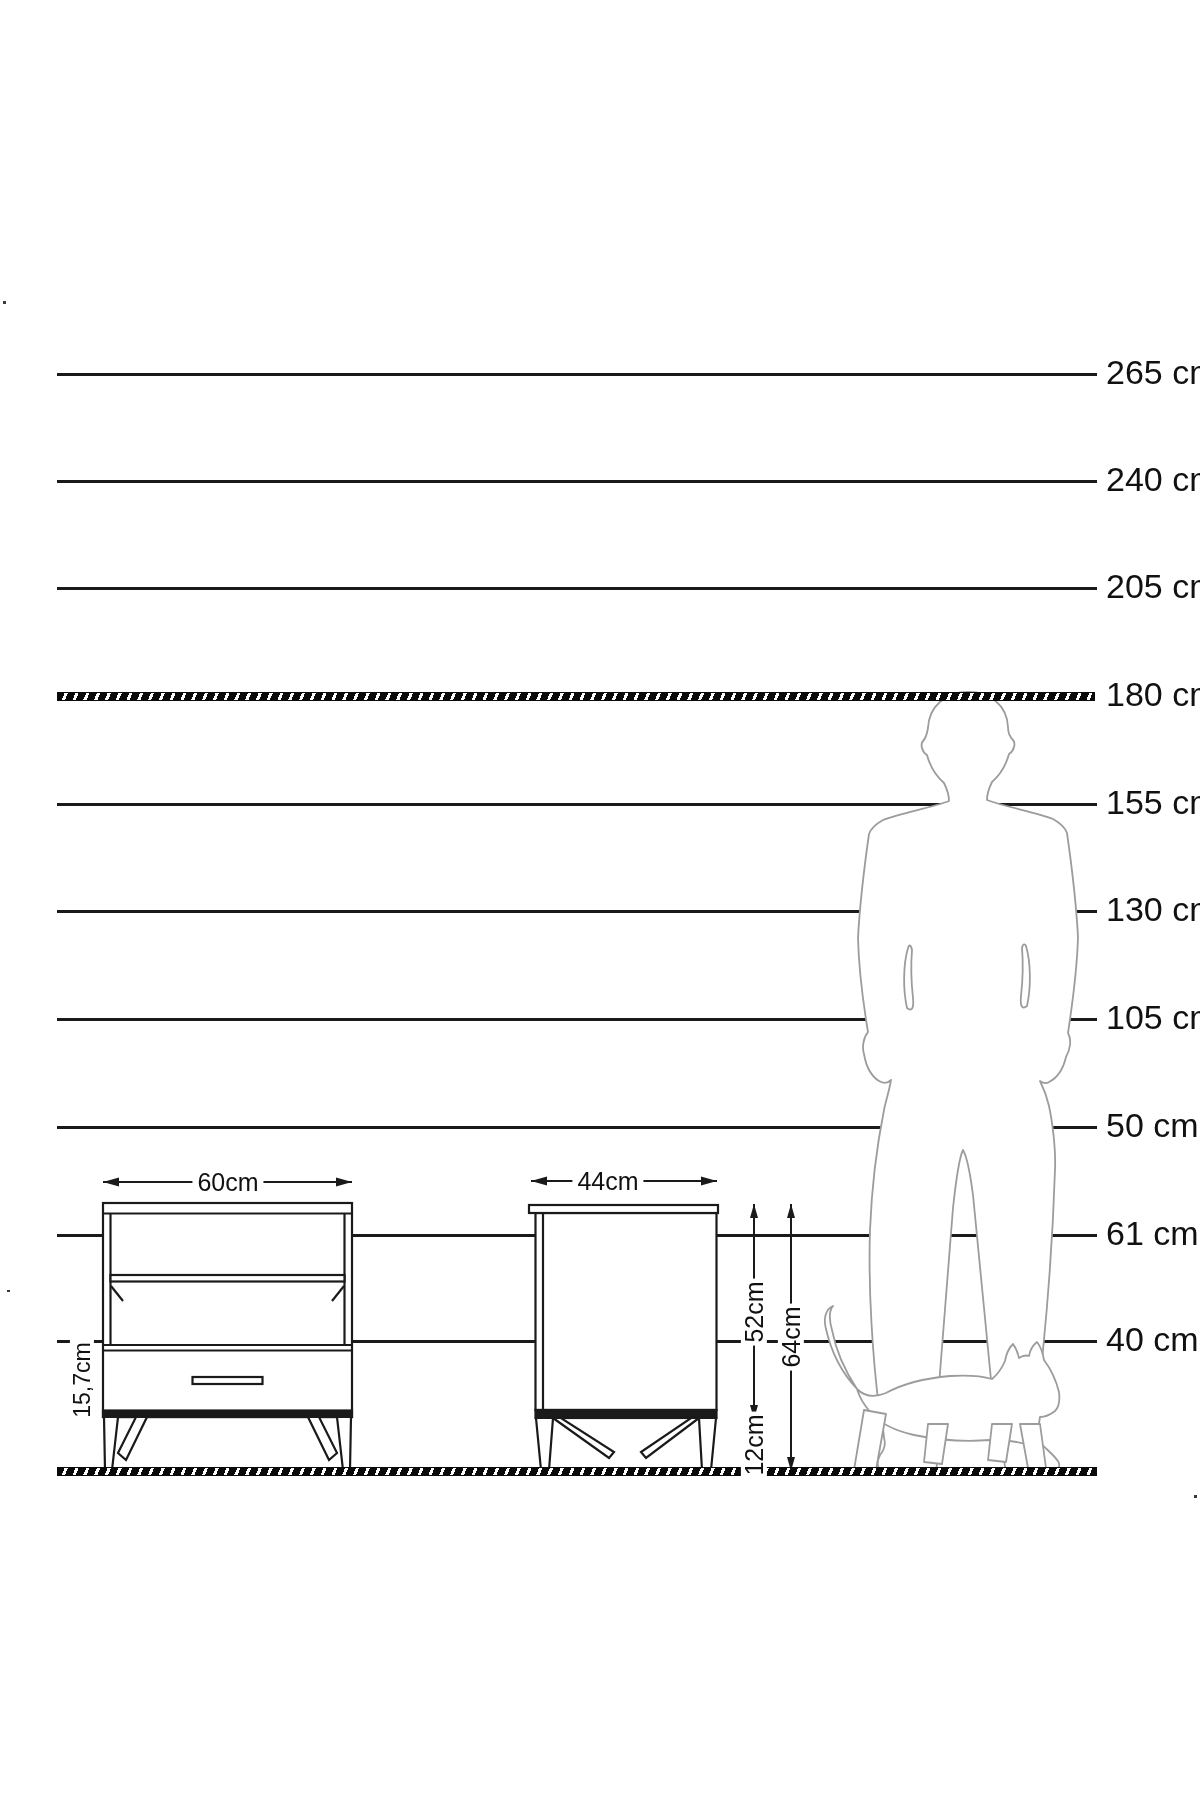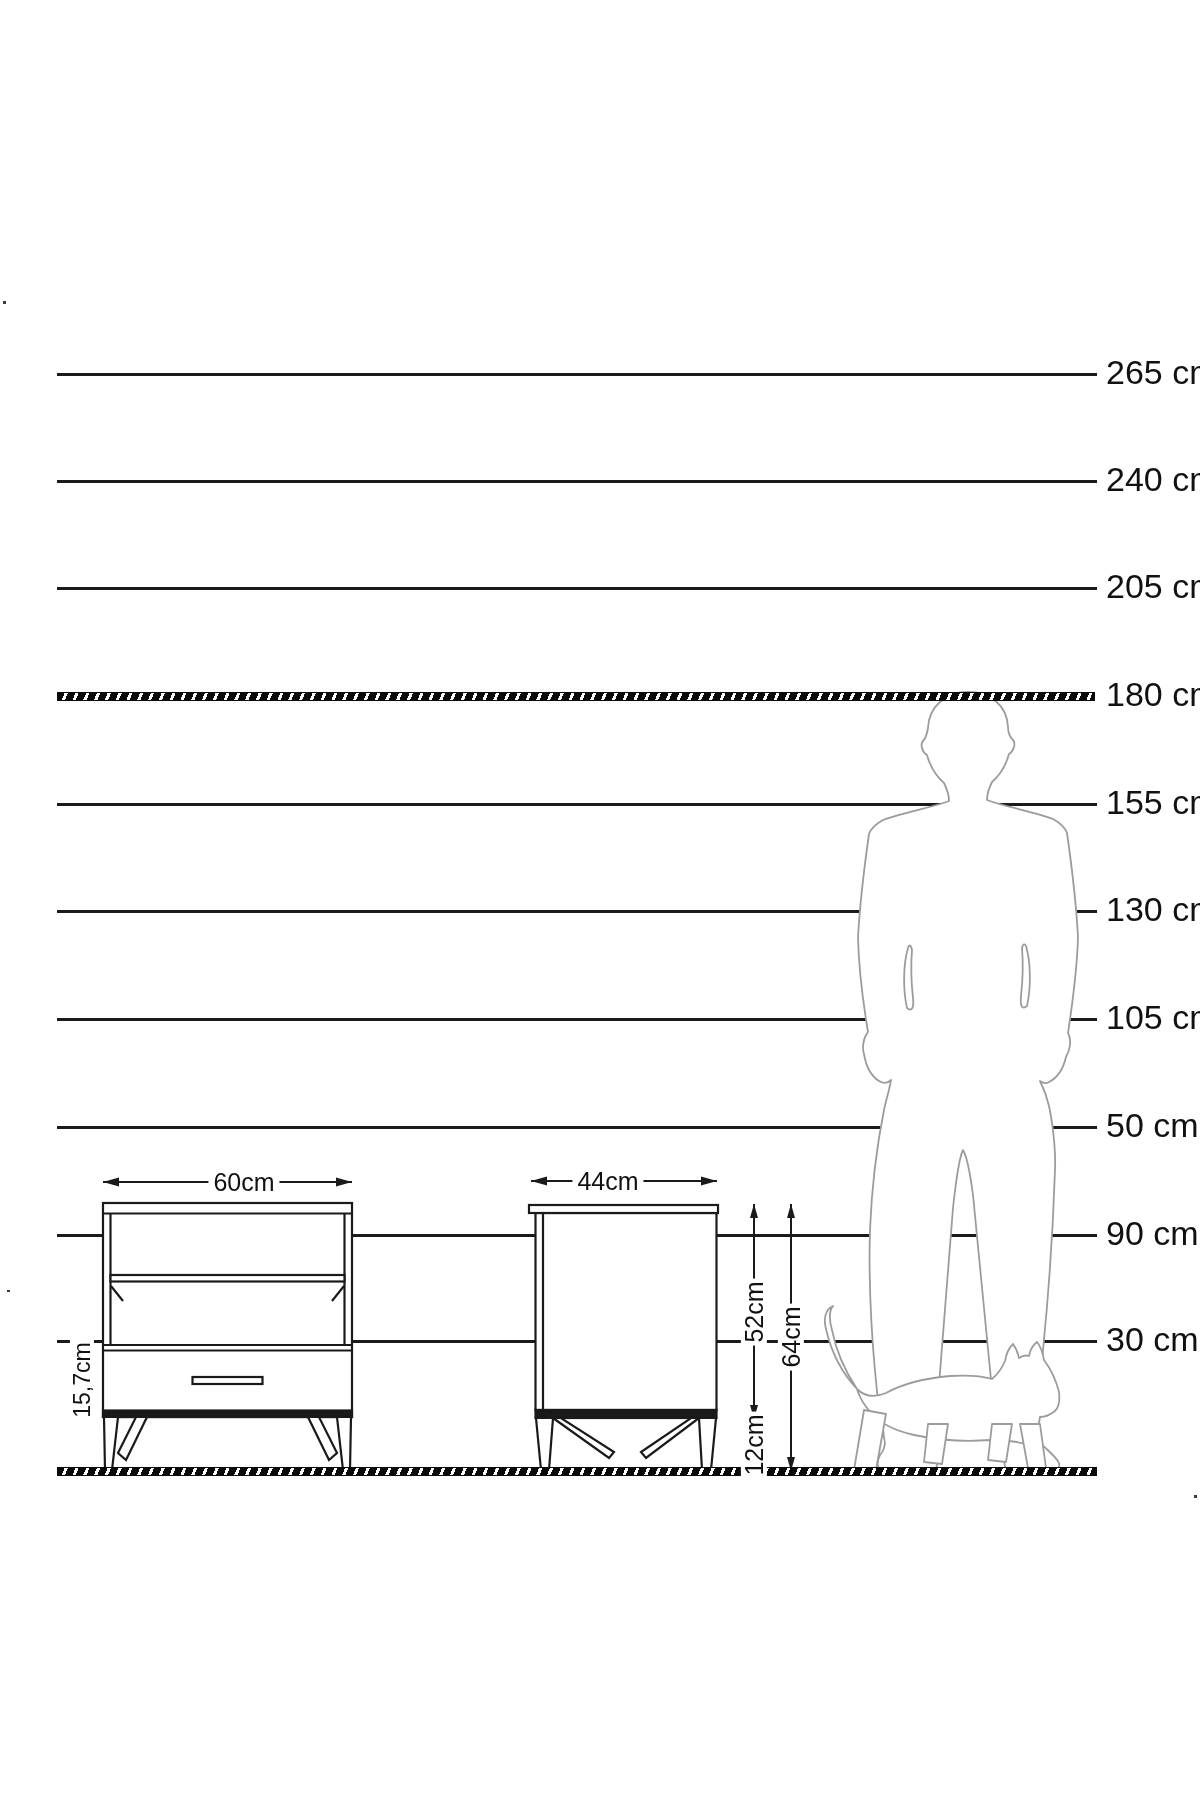--- a/index.html
+++ b/index.html
@@ -146,25 +146,25 @@
 
   <div class="lab-wrap">
     <div class="rlabel" style="top:353px">265 cm</div>
     <div class="rlabel" style="top:460px">240 cm</div>
     <div class="rlabel" style="top:567px">205 cm</div>
     <div class="rlabel" style="top:675px">180 cm</div>
     <div class="rlabel" style="top:783px">155 cm</div>
     <div class="rlabel" style="top:890px">130 cm</div>
     <div class="rlabel" style="top:998px">105 cm</div>
     <div class="rlabel" style="top:1106px">50 cm</div>
-    <div class="rlabel" style="top:1214px">90 cm</div>
-    <div class="rlabel" style="top:1320px">30 cm</div>
+    <div class="rlabel" style="top:1214px">61 cm</div>
+    <div class="rlabel" style="top:1320px">40 cm</div>
   </div>
 
-  <div class="dimtext" style="left:244px;top:1182px">60cm</div>
+  <div class="dimtext" style="left:228px;top:1182px">60cm</div>
   <div class="dimtext" style="left:608px;top:1181px">44cm</div>
   <div class="dimtext vert small" style="left:82px;top:1380px">15,7cm</div>
   <div class="dimtext vert" style="left:754px;top:1312px">52cm</div>
   <div class="dimtext vert" style="left:791px;top:1337px">64cm</div>
   <div class="dimtext vert" style="left:754px;top:1445px">12cm</div>
 
   <div class="speck" style="left:3px;top:301px"></div>
   <div class="speck" style="left:7px;top:1290px;height:2px"></div>
   <div class="speck" style="left:1194px;top:1495px"></div>
 

